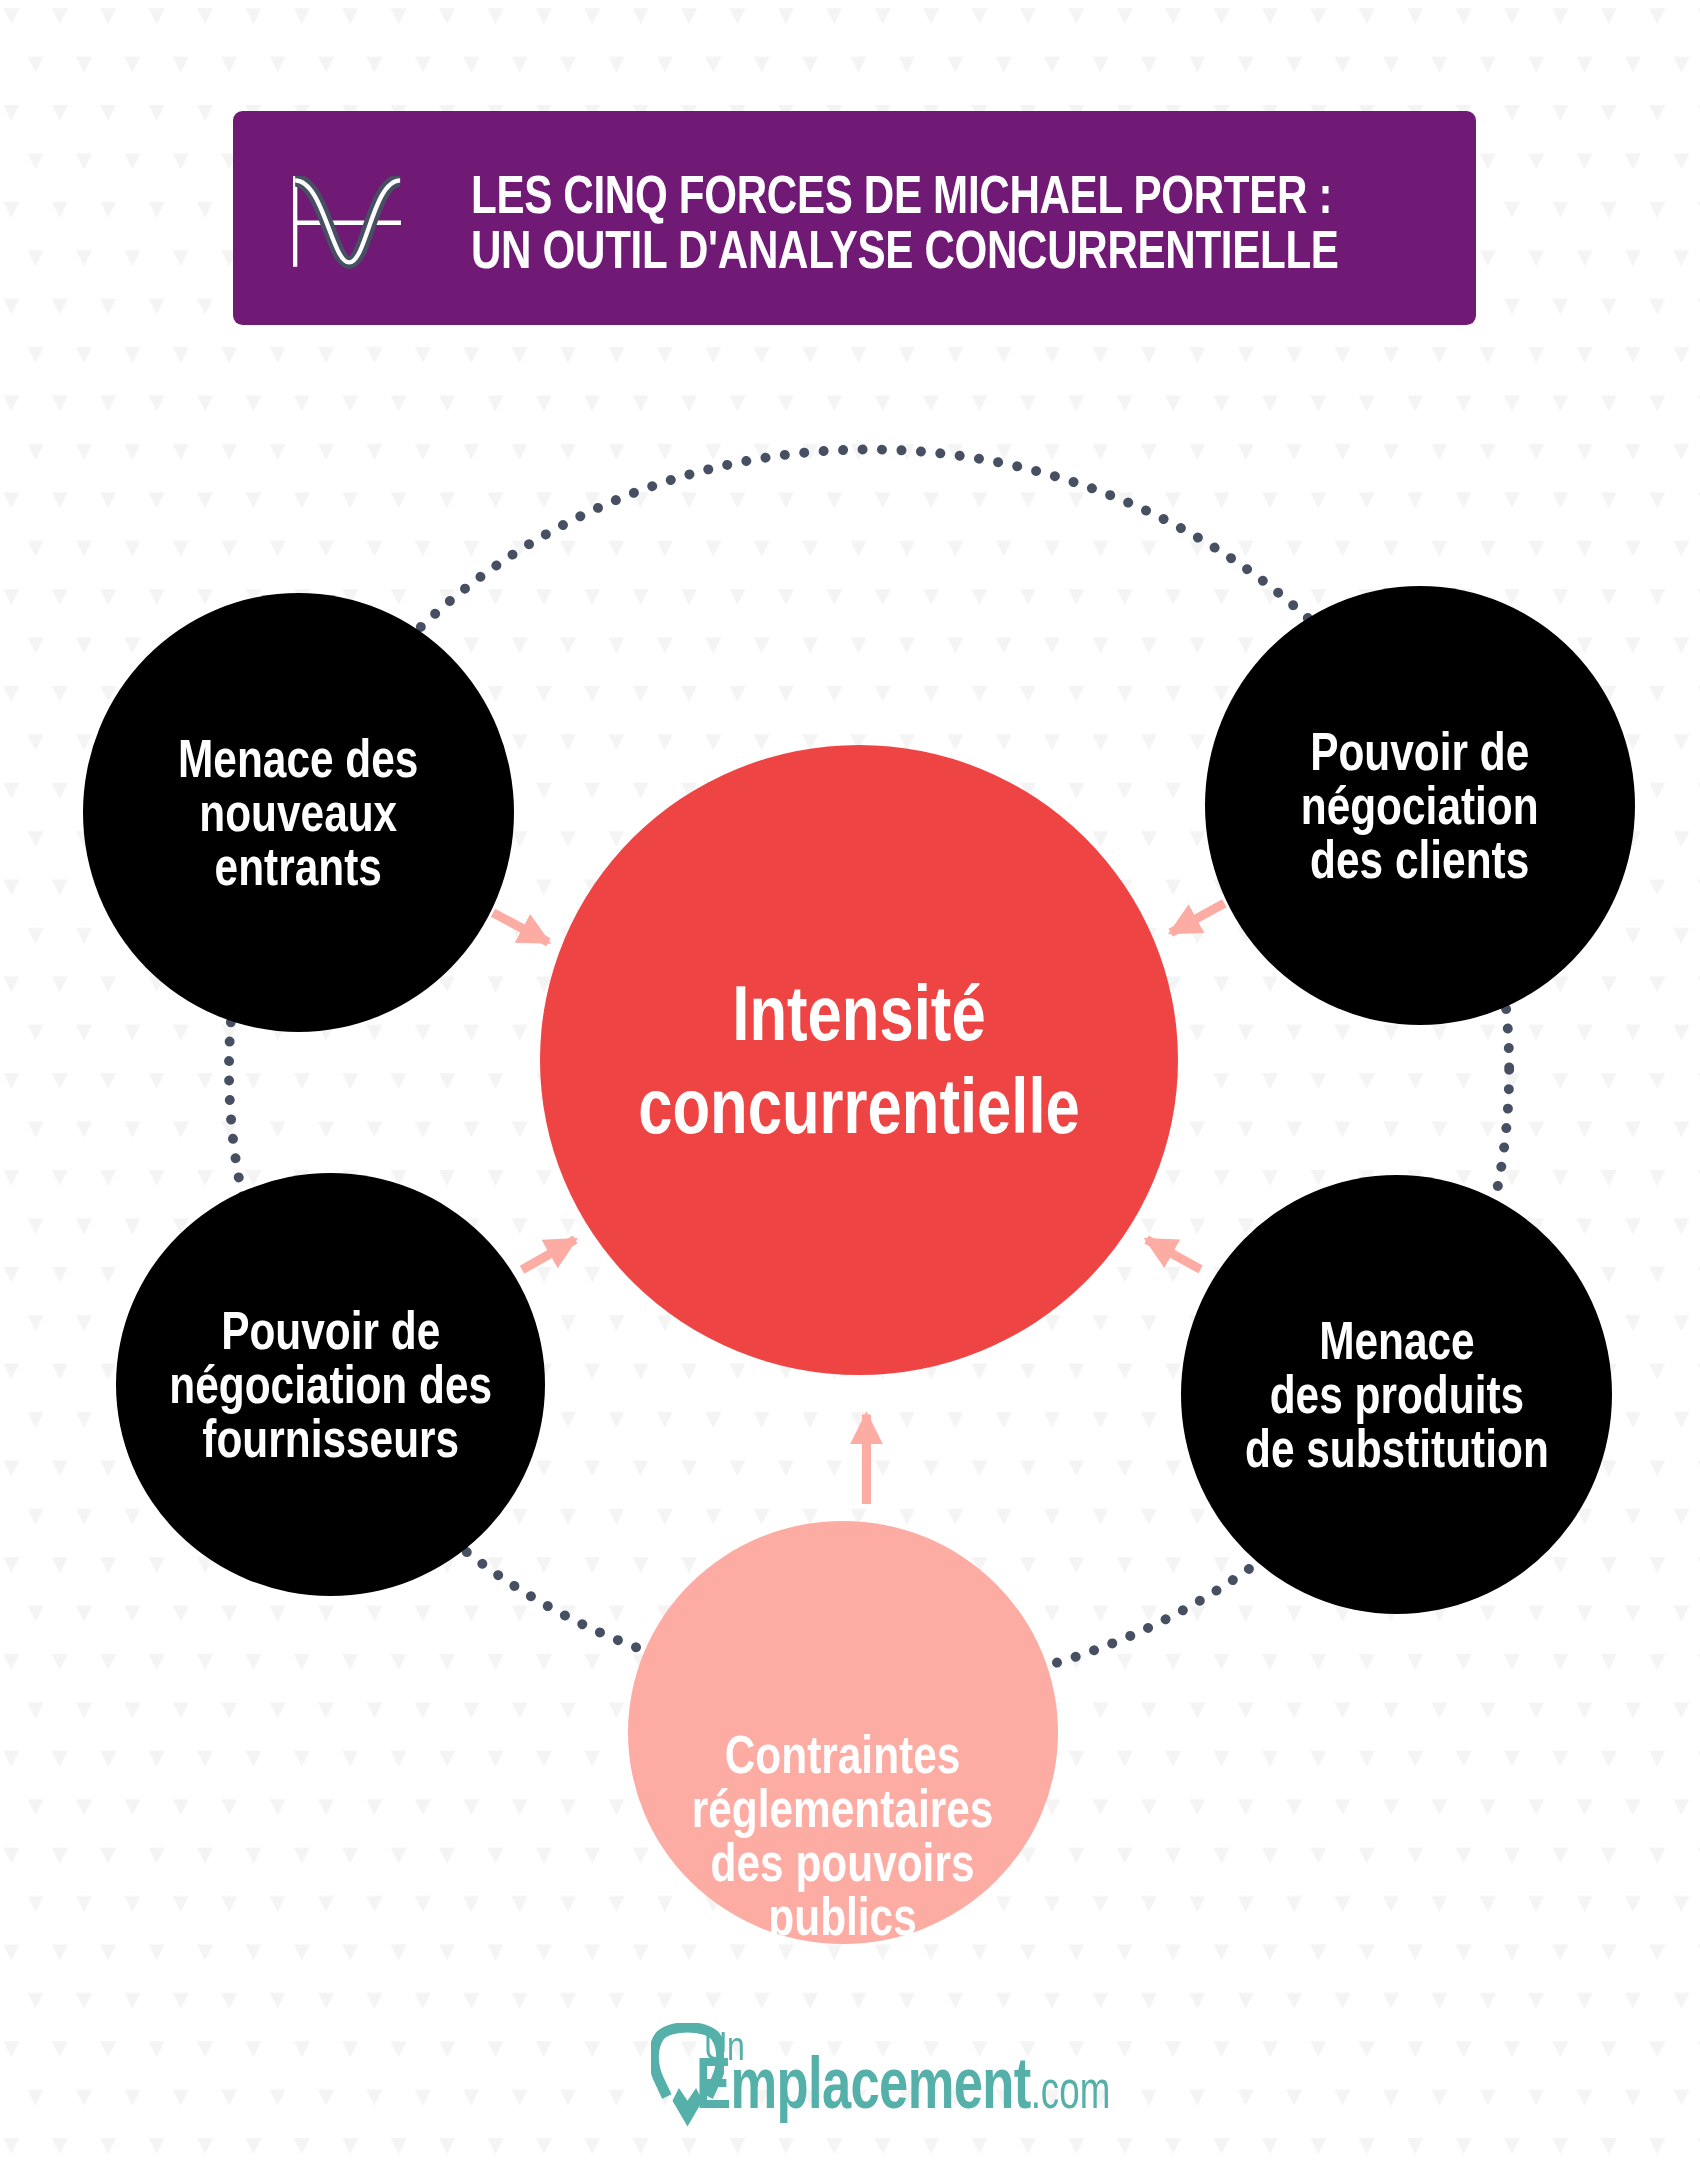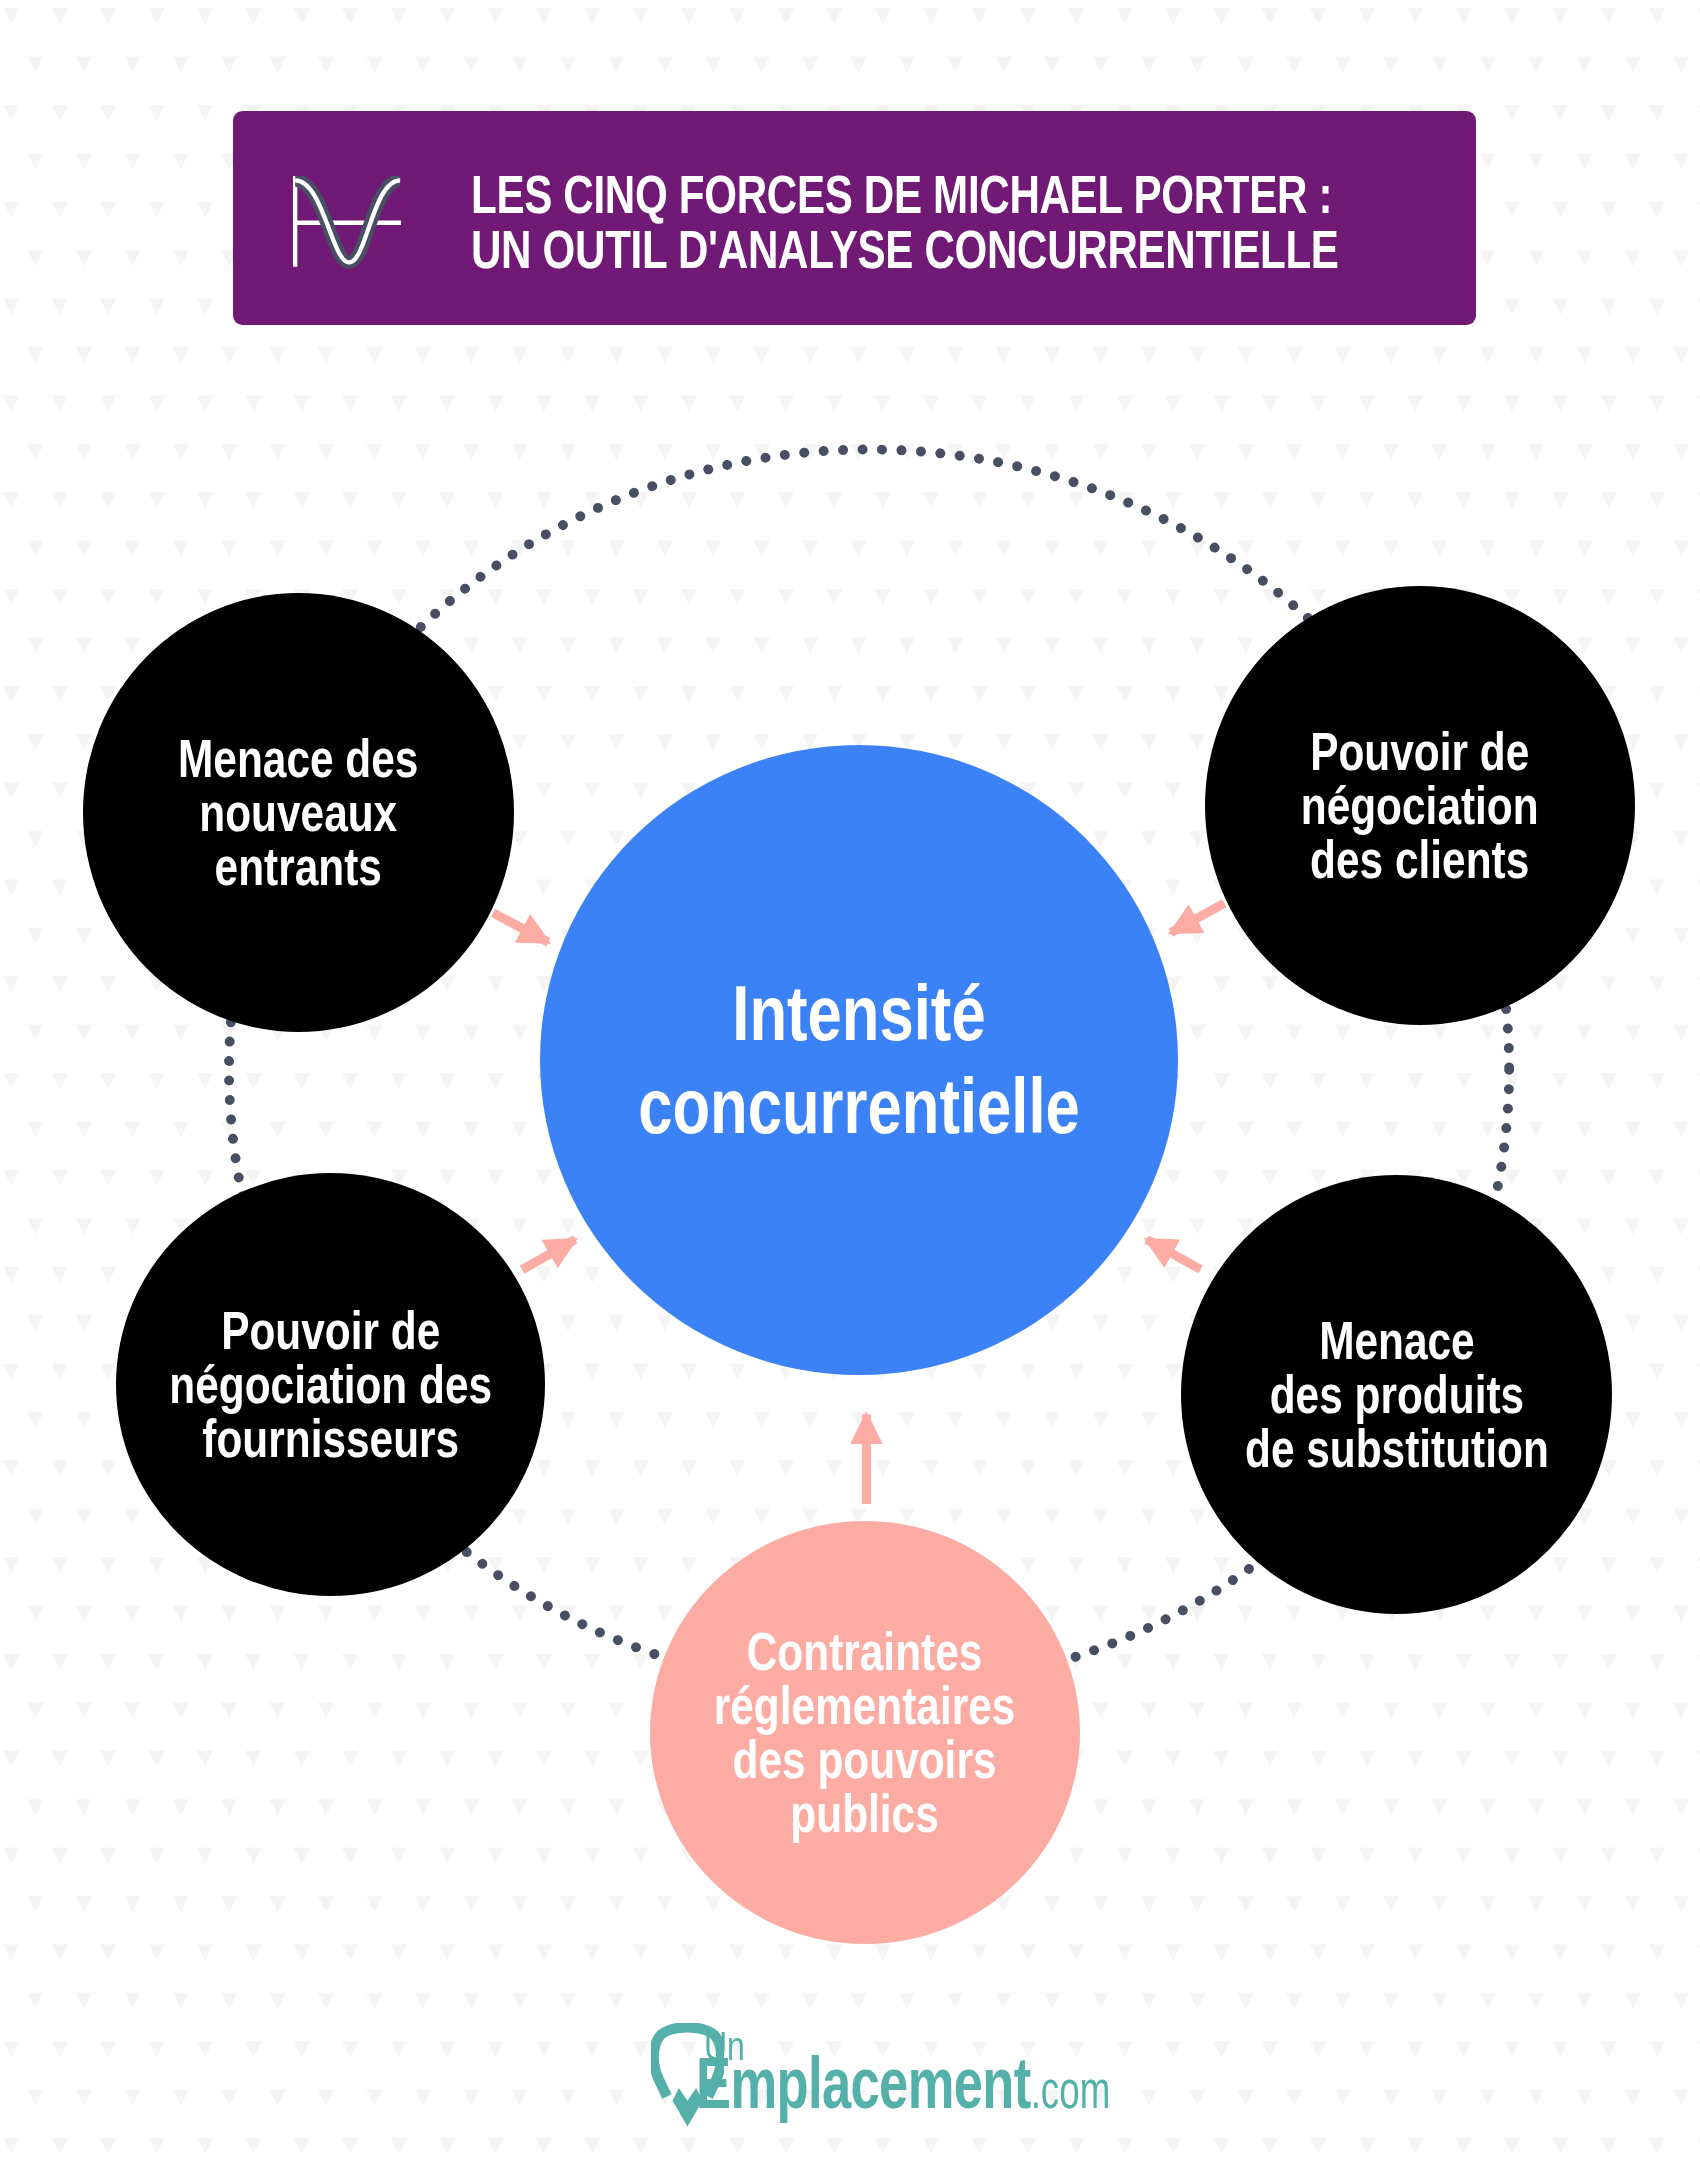--- a/index.html
+++ b/index.html
@@ -7,21 +7,21 @@
   .canvas { position: absolute; left: 0; top: 0; width: 1701px; height: 2161px; }
   .bg-svg, .ring-svg { position: absolute; left: 0; top: 0; }
   .title-box { position: absolute; left: 233px; top: 111px; width: 1243px; height: 214px; background: #701a75; border-radius: 9.5px; }
   .title-icon { position: absolute; left: 60px; top: 65px; width: 108px; height: 93px; }
   .title-text { position: absolute; left: 238px; top: 56px; width: 1124px; color: #ffffff; font-weight: bold; font-size: 54px; line-height: 55px; letter-spacing: -0.4px; transform: scaleX(0.78); transform-origin: left top; white-space: nowrap; }
   .title-line { display: block; }
   .node { position: absolute; border-radius: 50%; display: flex; align-items: center; justify-content: center; }
   .node-label { color: #ffffff; font-weight: bold; text-align: center; white-space: nowrap; transform: scaleX(0.8); }
   .node-label span { display: block; }
   .teal { background: #000000; }
-  .dark { background: #3b82f6; }
+  .dark { background: #ef4444; }
   .pink { background: #fdaca4; }
   .small-label { font-size: 53px; line-height: 54px; }
   .big-label { font-size: 77px; line-height: 93px; }
   .logo { position: absolute; left: 651px; top: 2023px; width: 437px; height: 104px; }
   .logo-pin { position: absolute; left: 0; top: 0; width: 73px; height: 104px; }
   .logo-un { position: absolute; left: 53px; top: 2.6px; font-size: 40px; line-height: 40px; color: #55b0a9; transform: scaleX(0.8); transform-origin: left top; }
   .logo-main { position: absolute; left: 45px; top: 22.5px; font-size: 73px; line-height: 73px; color: #55b0a9; font-weight: bold; transform: scaleX(0.72); transform-origin: left top; white-space: nowrap; letter-spacing: -0.9px; }
   .logo-com { font-size: 51px; font-weight: normal; letter-spacing: 0; }
 </style>
 </head>
@@ -83,21 +83,21 @@
   </div>
 
   <div class="node teal" style="left:1181px; top:1175px; width:431px; height:439px;">
     <div class="node-label small-label">
       <span>Menace</span>
       <span>des produits</span>
       <span>de substitution</span>
     </div>
   </div>
 
-  <div class="node pink" style="left:650px; top:1521px; width:430px; height:423px;">
+  <div class="node pink" style="left:628px; top:1521px; width:430px; height:423px;align-items:flex-end;">
     <div class="node-label small-label">
       <span>Contraintes</span>
       <span>réglementaires</span>
       <span>des pouvoirs</span>
       <span>publics</span>
     </div>
   </div>
 
   <div class="node dark" style="left:540px; top:745px; width:638px; height:630px;">
     <div class="node-label big-label">

